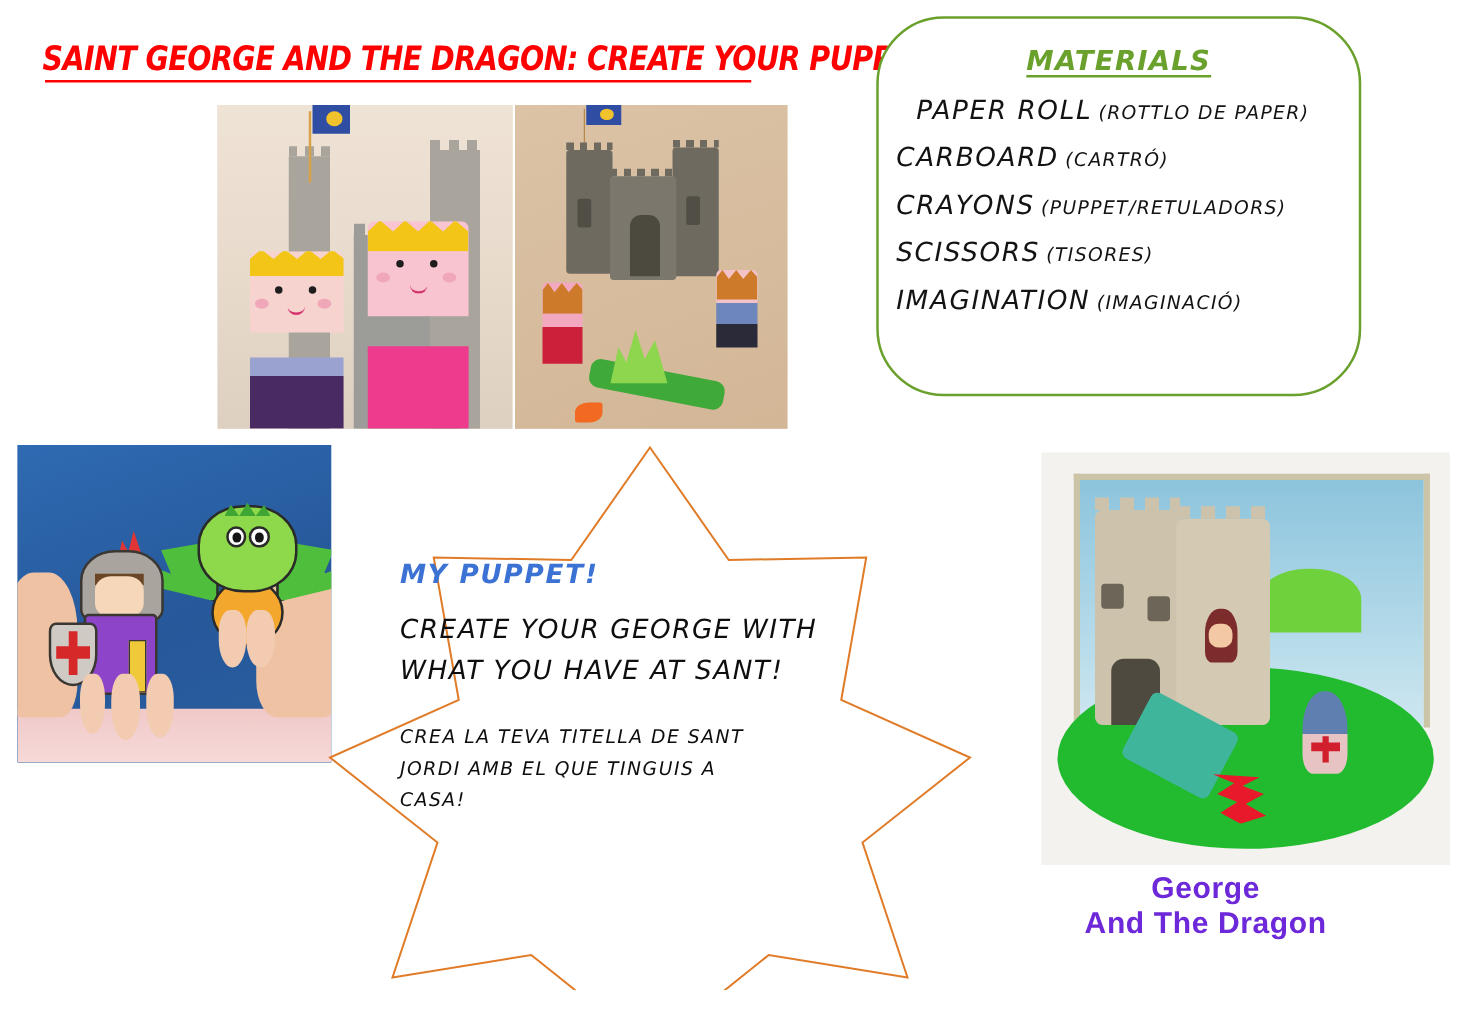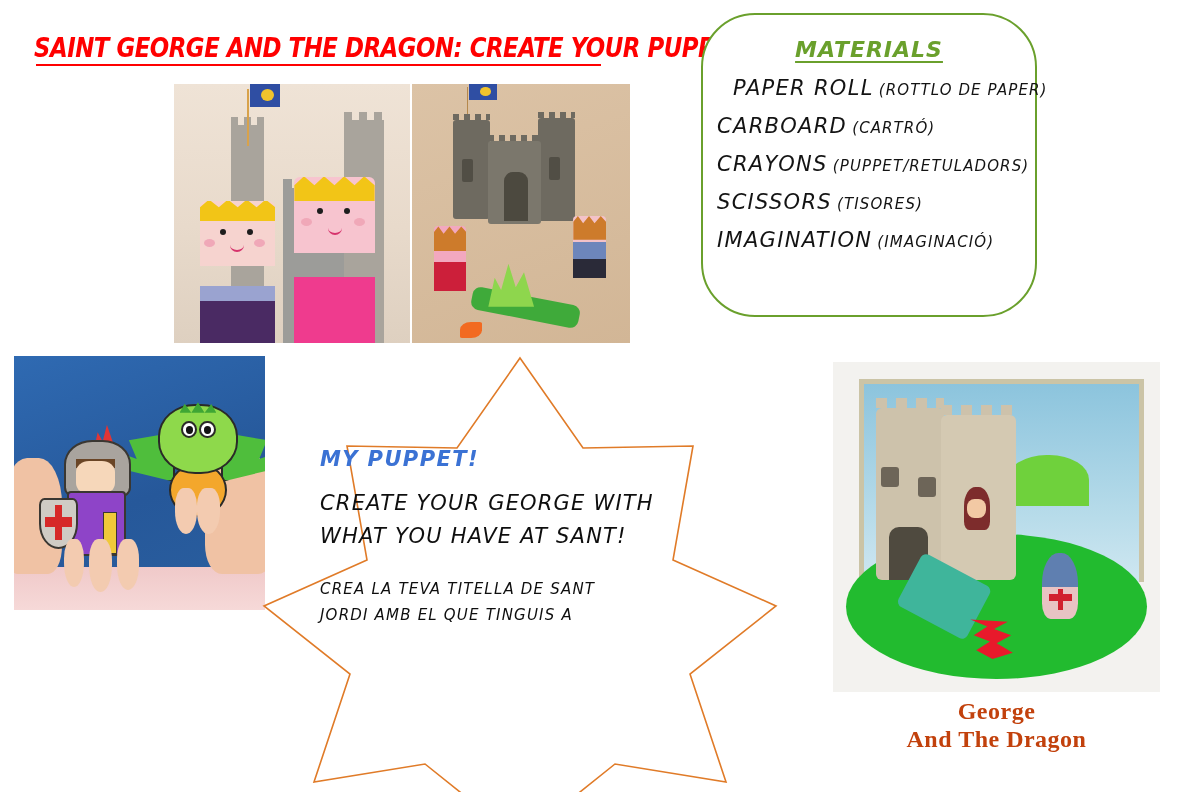--- a/index.html
+++ b/index.html
@@ -191,38 +191,38 @@
      background:#d11f2e;}
   #photo-diorama .dknight:after{content:"";position:absolute;left:43%;top:54%;width:14%;height:32%;
      background:#d11f2e;}
   #photo-diorama .ddragon{position:absolute;left:22%;top:62%;width:24%;height:18%;
      background:#3fb59b;transform:rotate(28deg);border-radius:6px;}
   #photo-diorama .dfire{position:absolute;left:42%;top:78%;width:13%;height:12%;
      background:#e8192b;clip-path:polygon(0 0,40% 18%,8% 40%,46% 56%,14% 78%,52% 100%,100% 84%,62% 60%,96% 40%,56% 24%,88% 6%);}
 
   #diorama-caption {
     position: absolute;
-    left: 833px;
+    left: 801px;
     top: 697px;
     width: 327px;
     text-align: center;
-    font-family: Liberation Serif, serif;
+    font-family: Liberation Sans, sans-serif;
     font-size: 24px;
     font-weight: bold;
-    color: #c2410c;
+    color: #6d28d9;
     line-height: 1.18;
     letter-spacing: 0.5px;
   }
 
   
   #materials-box {
     position: absolute;
     left: 701px;
     top: 13px;
-    width: 336px;
+    width: 388px;
     height: 304px;
     border: 2px solid #6aa02c;
     border-radius: 54px;
     box-sizing: border-box;
     background: #ffffff;
   }
   #materials-heading {
     text-align: center;
     margin-top: 22px;
     font-family: "DejaVu Sans", sans-serif;
@@ -439,15 +439,16 @@
   <svg viewBox="0 0 540 440" preserveAspectRatio="none">
     <polygon points="270,6 333,96 443,94 423,208 526,254 440,322 476,430 365,412 270,488 175,412 64,430 100,322 14,254 117,208 97,94 207,96" fill="none" stroke="#e07b28" stroke-width="1.6"></polygon>
   </svg>
   <div id="star-text">
     <div id="star-title">MY PUPPET!</div>
     <div class="star-line">CREATE YOUR GEORGE WITH</div>
     <div class="star-line">WHAT YOU HAVE AT SANT!</div>
     <div id="star-sub">
       <div class="star-sub-line">CREA LA TEVA TITELLA DE SANT</div>
       <div class="star-sub-line">JORDI AMB EL QUE TINGUIS A</div>
+      <div class="star-sub-line">CASA!</div>
     </div>
   </div>
 </div>
 
 </body></html>

